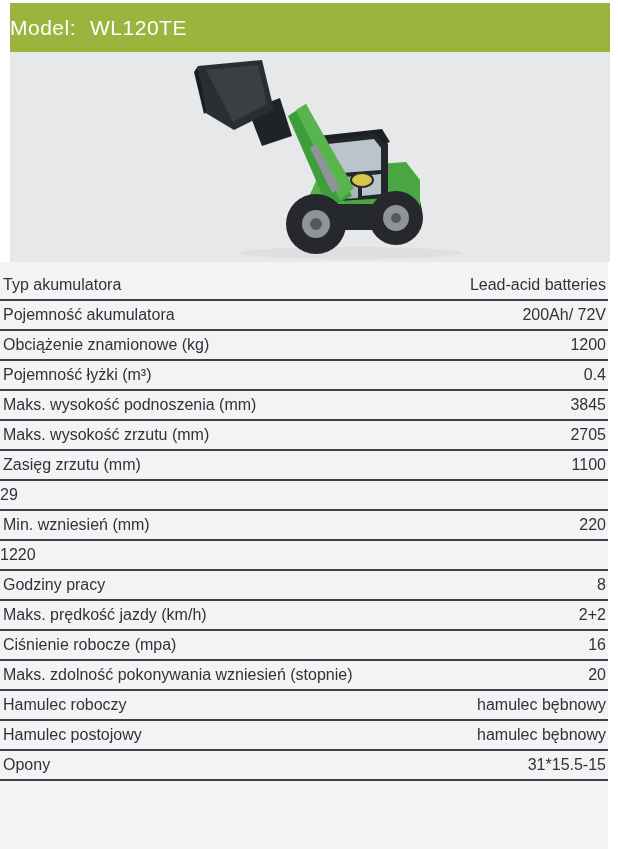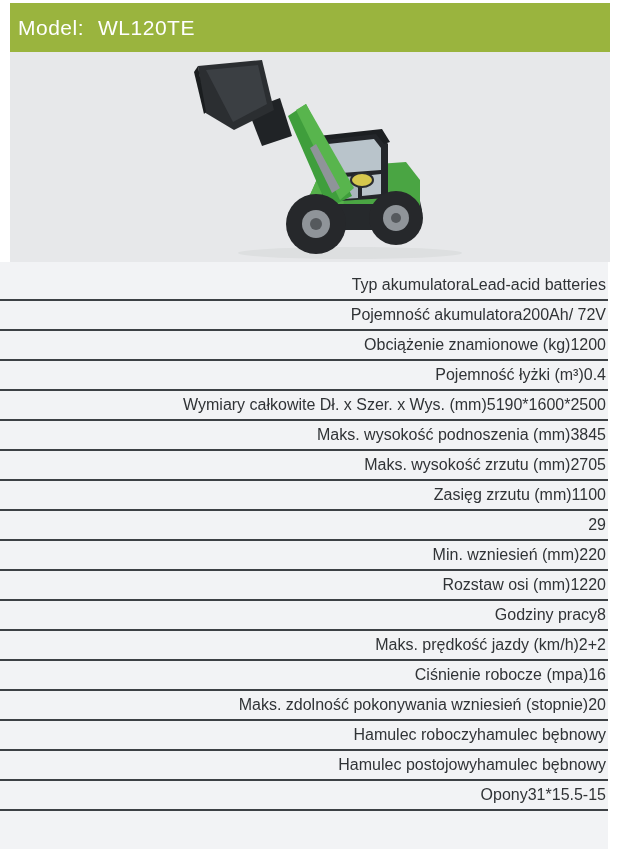--- a/index.html
+++ b/index.html
@@ -9,21 +9,21 @@
     width: 618px; height: 849px; overflow: hidden;
   }
   .page { width: 618px; height: 849px; background: #ffffff; }
 
   
   .model-bar {
     margin: 3px 8px 0 10px;
     width: 600px; height: 49px;
     background: #9ab43e;
     display: flex; align-items: center;
-    padding-left: 8px;
+    padding-left: 0;
     color: #ffffff;
     font-size: 21px;
     letter-spacing: 0.5px;
   }
   .model-bar .model-label { margin-right: 14px; }
 
   
   .hero {
     margin-left: 10px;
     width: 600px; height: 210px;
@@ -35,21 +35,21 @@
   
   .spec-table {
     width: 608px;
     height: 587px;
     background: #f2f3f5;
     padding-top: 9px;
   }
   .spec-row {
     display: flex;
     align-items: center;
-    justify-content: flex-end;
+    justify-content: space-between;
     height: 30px;
     border-bottom: 2px solid #3d4145;
     font-size: 16px;
     color: #303336;
   }
   .spec-row .label { padding-left: 3px; white-space: nowrap; }
   .spec-row .value { padding-right: 2px; white-space: nowrap; text-align: right; }
 </style>
 </head>
 <body>
@@ -115,44 +115,39 @@
       </div>
       <div class="spec-row">
         <span class="label">Obciążenie znamionowe (kg)</span>
         <span class="value">1200</span>
       </div>
       <div class="spec-row">
         <span class="label">Pojemność łyżki (m³)</span>
         <span class="value">0.4</span>
       </div>
       <div class="spec-row">
-        <span class="label">Wymiary całkowite Dł. x Szer. x Wys. (mm)</span>
-        <span class="value">5190*1600*2500</span>
-      </div>
-      <div class="spec-row">
         <span class="label">Maks. wysokość podnoszenia (mm)</span>
         <span class="value">3845</span>
       </div>
       <div class="spec-row">
         <span class="label">Maks. wysokość zrzutu (mm)</span>
         <span class="value">2705</span>
       </div>
       <div class="spec-row">
         <span class="label">Zasięg zrzutu (mm)</span>
         <span class="value">1100</span>
       </div>
       <div class="spec-row">
         <span class="value">29</span>
       </div>
       <div class="spec-row">
         <span class="label">Min. wzniesień (mm)</span>
         <span class="value">220</span>
       </div>
       <div class="spec-row">
-        <span class="label">Rozstaw osi (mm)</span>
         <span class="value">1220</span>
       </div>
       <div class="spec-row">
         <span class="label">Godziny pracy</span>
         <span class="value">8</span>
       </div>
       <div class="spec-row">
         <span class="label">Maks. prędkość jazdy (km/h)</span>
         <span class="value">2+2</span>
       </div>

